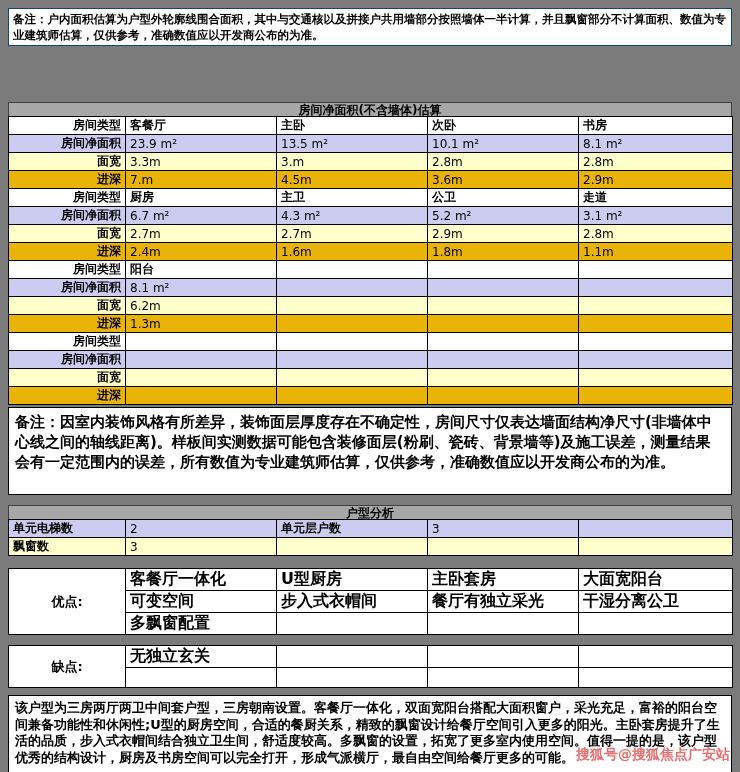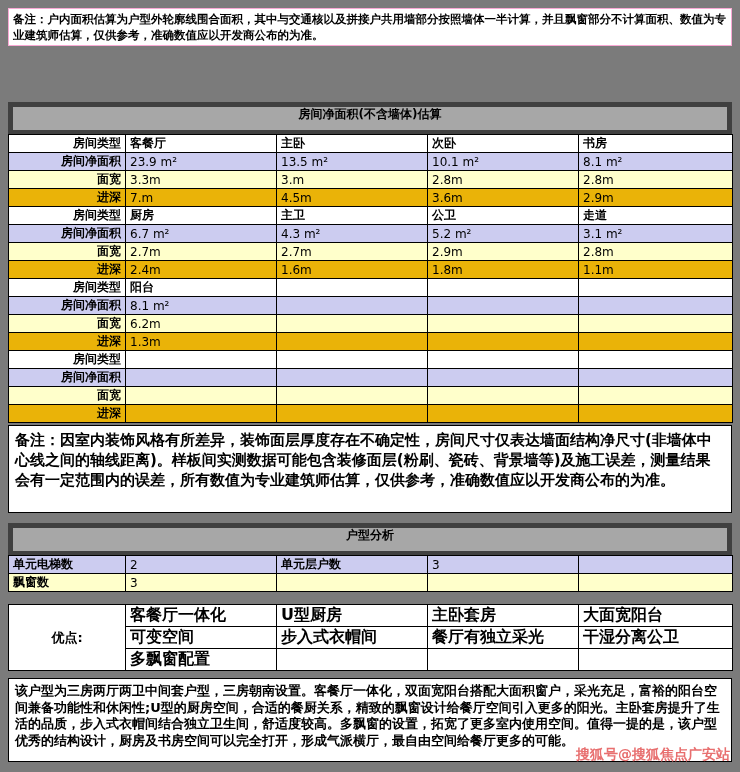--- a/index.html
+++ b/index.html
@@ -7,35 +7,35 @@
   body {
     width:740px; height:772px;
     background:#7b7b7b;
     font-family:"DejaVu Sans", sans-serif;
     position:relative; overflow:hidden;
   }
   .page { padding:8px; width:740px; }
 
   
   .top { position:relative; height:92px; }
-  .hcell { position:absolute; background:#ffffff; border:3px solid #f9a8d4;
+  .hcell { position:absolute; background:#ffffff; border:3px solid #0c4a6e;
            display:flex; align-items:center; justify-content:center;
            font-weight:bold; overflow:hidden; }
   .cell-unit   { left:0;   top:10; width:120; height:58; font-size:13px; }
   .cell-layout { left:117; top:10; width:156; height:58; font-size:13px; }
   .cell-area93 { left:270; top:0;  width:151; height:25; border-width:2px;
                  justify-content:flex-start; padding-left:4px; font-weight:normal; font-size:12px; }
   .cell-arealabel { left:270; top:23; width:151; height:37; border-width:2px;
                  justify-content:flex-start; align-items:flex-start; padding:4px 0 0 4px; font-size:13px; }
   .cell-note { left:419; top:0; width:305; height:90; border-width:1px; display:block;
                padding:2px 4px; font-size:11.5px; line-height:16px; font-weight:bold; text-align:left; }
 
   
-  .bar { width:724px; background:#a7a7a7; border:5px solid #404040; text-align:center;
-         font-weight:bold; font-size:12px; height:33px; line-height:15px; }
+  .bar { width:724px; background:#a7a7a7; border:1px solid #404040; text-align:center;
+         font-weight:bold; font-size:12px; height:15px; line-height:15px; }
   table.grid { border-collapse:collapse; width:724px; table-layout:fixed; margin-top:-1px; }
   .grid th, .grid td { border:1px solid #000; height:16px; font-size:12px;
                        padding:0 4px; overflow:hidden; white-space:nowrap; text-align:left; }
   .grid th { font-weight:bold; text-align:right; }
   col.c0 { width:117px; } col.c1 { width:151px; } col.c2 { width:154px; }
   .r-type  { background:#ffffff; }
   .r-area  { background:#ccccf0; }
   .r-width { background:#ffffcb; }
   .r-depth { background:#eab308; }
   .b  { font-weight:bold; }
@@ -274,20 +274,46 @@
       <tr>
         <td>多飘窗配置</td>
         <td></td>
         <td></td>
         <td></td>
       </tr>
     </tbody>
       </table>
   </div>
 
+  <div class="sec-cons">
+    <table class="pc">
+      <colgroup>
+          <col class="c0">
+          <col class="c1">
+          <col class="c1">
+          <col class="c1">
+          <col class="c2">
+        </colgroup>
+      <tbody>
+          <tr>
+        <td rowspan="2" class="lab cons-label">缺点:</td>
+        <td>无独立玄关</td>
+        <td></td>
+        <td></td>
+        <td></td>
+      </tr>
+      <tr>
+        <td></td>
+        <td></td>
+        <td></td>
+        <td></td>
+      </tr>
+    </tbody>
+      </table>
+  </div>
 
   <div class="sec-review">
     <div class="review-text">该户型为三房两厅两卫中间套户型，三房朝南设置。客餐厅一体化，双面宽阳台搭配大面积窗户，采光充足，富裕的阳台空间兼备功能性和休闲性;U型的厨房空间，合适的餐厨关系，精致的飘窗设计给餐厅空间引入更多的阳光。主卧套房提升了生活的品质，步入式衣帽间结合独立卫生间，舒适度较高。多飘窗的设置，拓宽了更多室内使用空间。值得一提的是，该户型优秀的结构设计，厨房及书房空间可以完全打开，形成气派横厅，最自由空间给餐厅更多的可能。</div>
   </div>
 
 </div>
 
 <div class="watermark">搜狐号@搜狐焦点广安站</div>
 
 </body></html>

